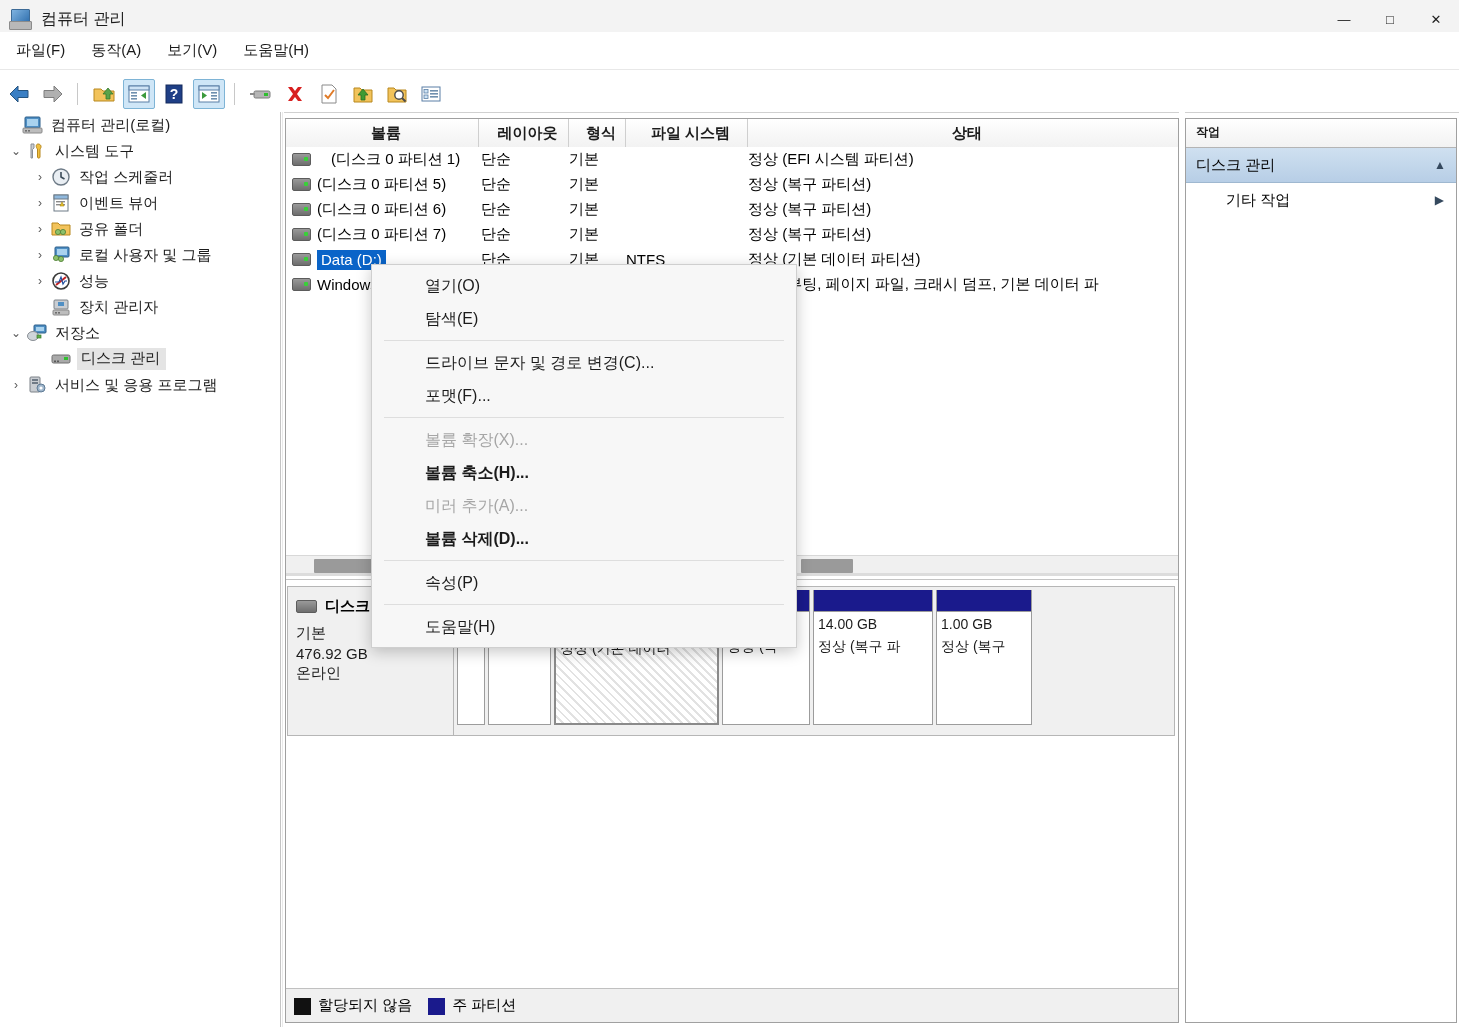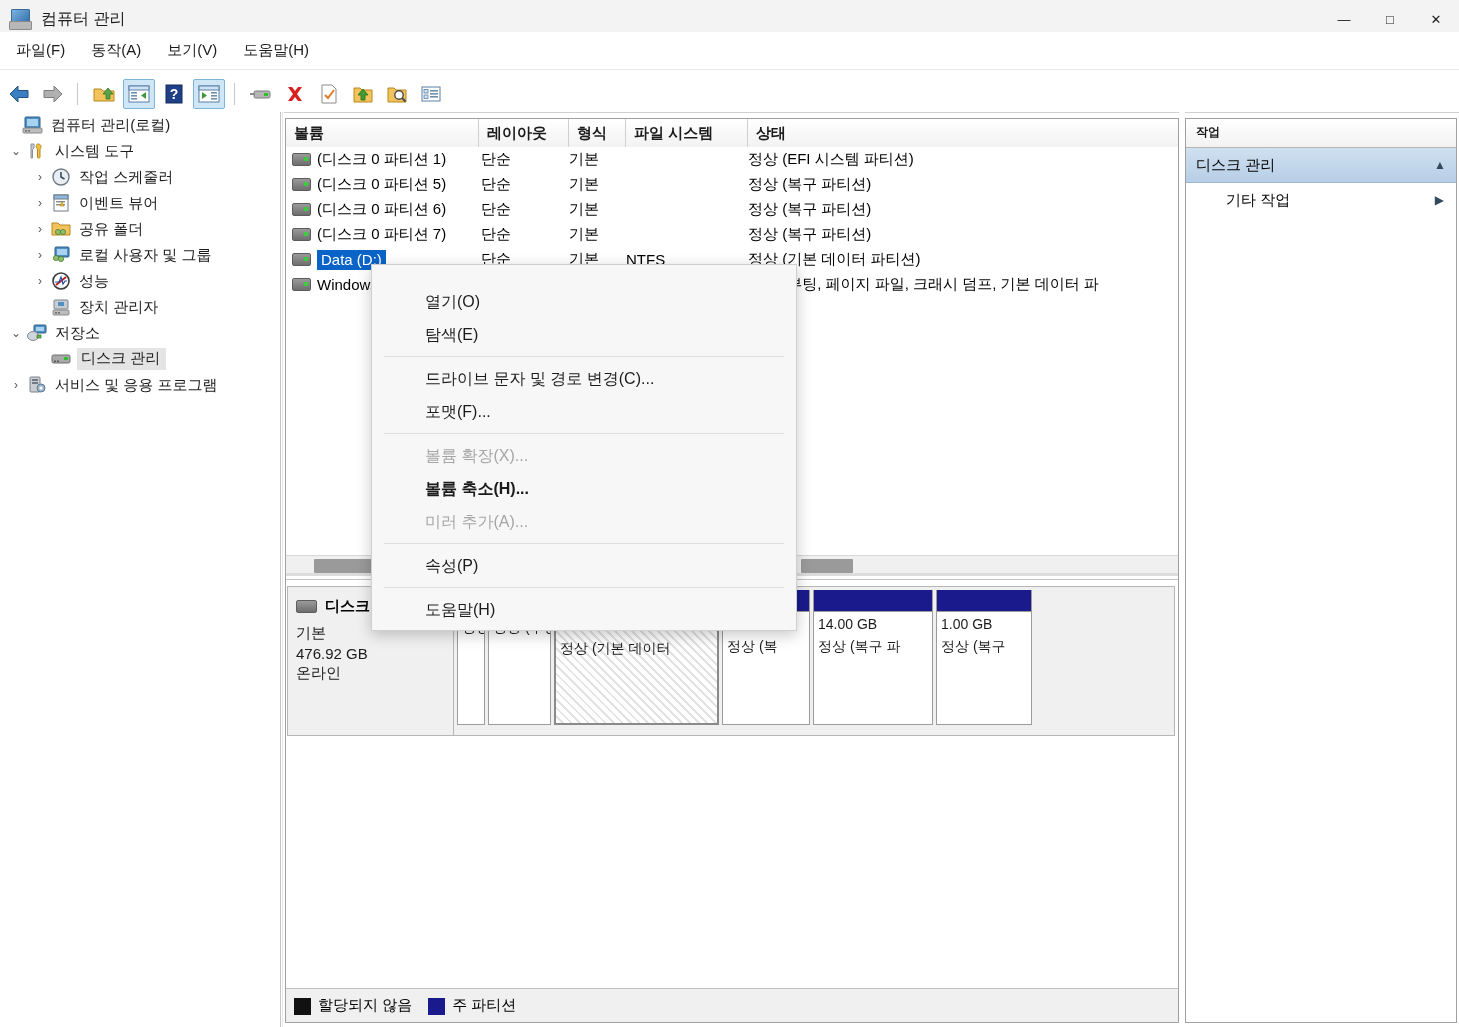--- a/index.html
+++ b/index.html
@@ -210,20 +210,21 @@
     line-height: 27px;
     font-size: 15px;
     font-weight: bold;
     color: #1b1b1b;
     padding-left: 8px;
     border-right: 1px solid #cfcfcf;
     box-sizing: border-box;
     background: linear-gradient(#ffffff,#f2f2f2);
     overflow: hidden;
     white-space: nowrap;
+    text-align: center;
   }
   #volume-rows {
     position: absolute;
     left: 0; top: 28px;
     width: 892px;
     height: 405px;
     overflow: hidden;
   }
   .vrow {
     display: flex;
@@ -412,21 +413,21 @@
   .caret-right { color: #35495e; font-size: 12px; }
 
   
   #ctxmenu {
     position: absolute;
     left: 371px; top: 264px;
     width: 424px;
     background: #f7f7f7;
     border: 1px solid #cfcfcf;
     box-shadow: 0 4px 14px rgba(0,0,0,0.22);
-    padding: 20px 0 4px 0;
+    padding: 4px 0 4px 0;
     z-index: 50;
     font-size: 16px;
   }
   .ctx-item {
     height: 33px;
     line-height: 33px;
     padding-left: 53px;
     color: #1b1b1b;
     white-space: nowrap;
   }
@@ -702,21 +703,21 @@
     <div class="vh-cell" style="width:193px;">볼륨</div>
     <div class="vh-cell" style="width:90px;">레이아웃</div>
     <div class="vh-cell" style="width:57px;">형식</div>
     <div class="vh-cell" style="width:122px;">파일 시스템</div>
     <div class="vh-cell" style="width:430px;border-right:none;">상태</div>
   </div>
 
   <div id="volume-rows">
 
     <div class="vrow">
-      <div class="vcell" style="width:193px;display:flex;align-items:center;">
+      <div class="vcell" style="width:193px;display:flex;align-items:center;gap:14px;">
         <span class="vol-icon"></span>
         <span class="vol-name-text">(디스크 0 파티션 1)</span>
       </div>
       <div class="vcell" style="width:90px;padding-left:2px;">단순</div>
       <div class="vcell" style="width:57px;">기본</div>
       <div class="vcell" style="width:122px;"></div>
       <div class="vcell" style="width:430px;">정상 (EFI 시스템 파티션)</div>
     </div>
 
     <div class="vrow">
@@ -858,17 +859,18 @@
 <div id="ctxmenu">
   <div class="ctx-item">열기(O)</div>
   <div class="ctx-item">탐색(E)</div>
   <div class="ctx-sep"></div>
   <div class="ctx-item">드라이브 문자 및 경로 변경(C)...</div>
   <div class="ctx-item">포맷(F)...</div>
   <div class="ctx-sep"></div>
   <div class="ctx-item disabled">볼륨 확장(X)...</div>
   <div class="ctx-item bold">볼륨 축소(H)...</div>
   <div class="ctx-item disabled">미러 추가(A)...</div>
+  <div class="ctx-item bold">볼륨 삭제(D)...</div>
   <div class="ctx-sep"></div>
   <div class="ctx-item">속성(P)</div>
   <div class="ctx-sep"></div>
   <div class="ctx-item">도움말(H)</div>
 </div>
 
 </body></html>

